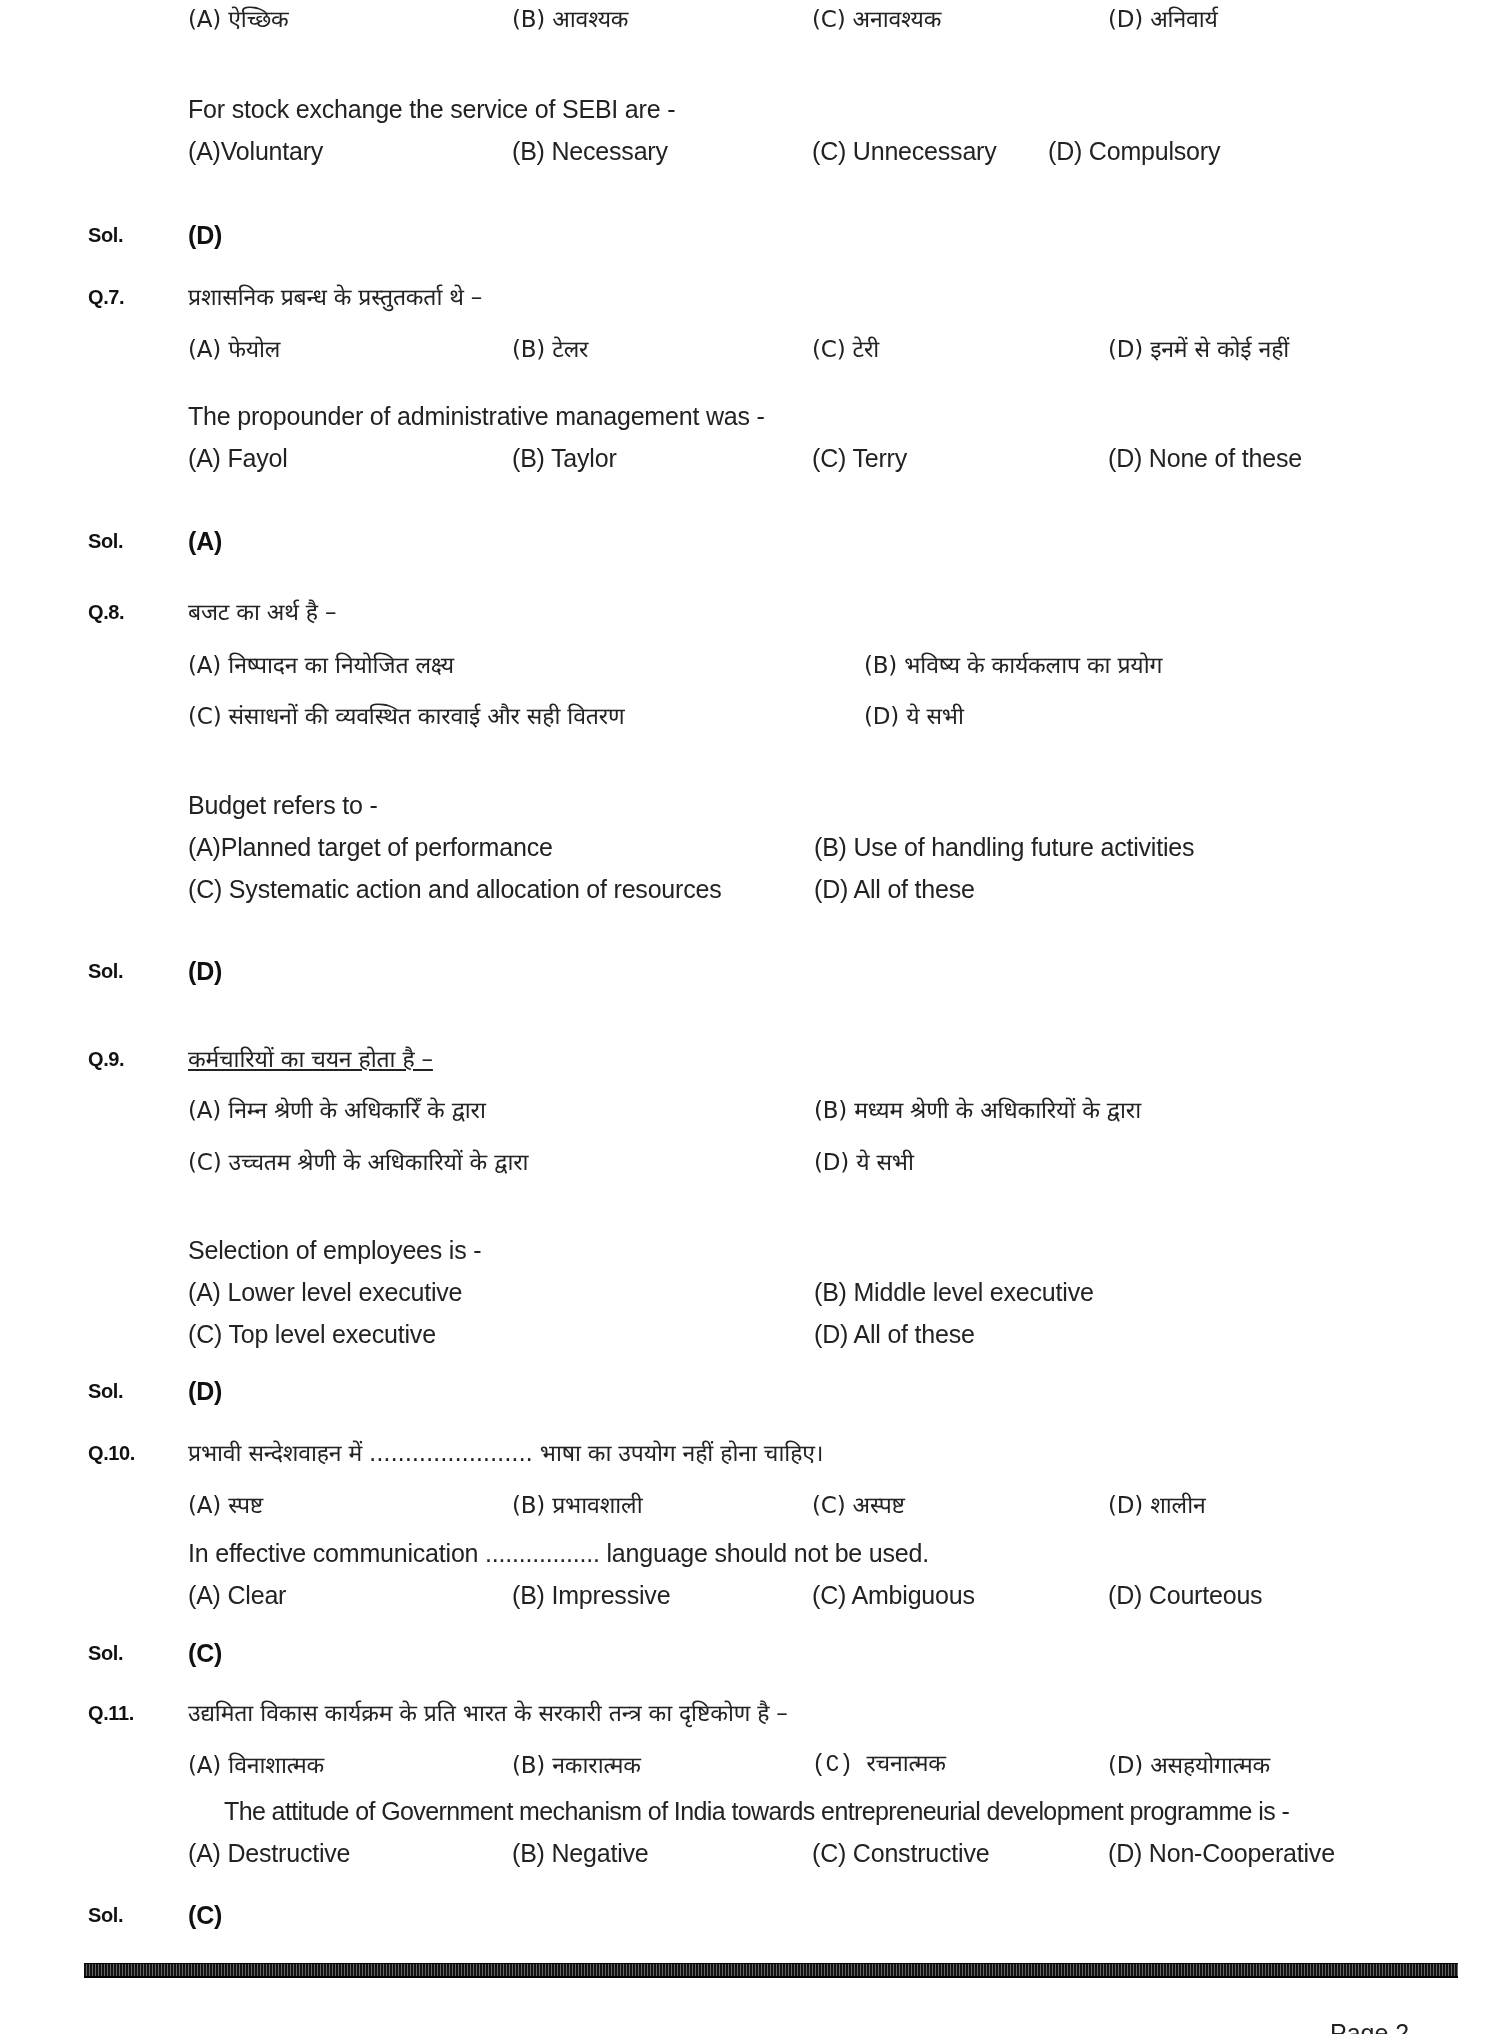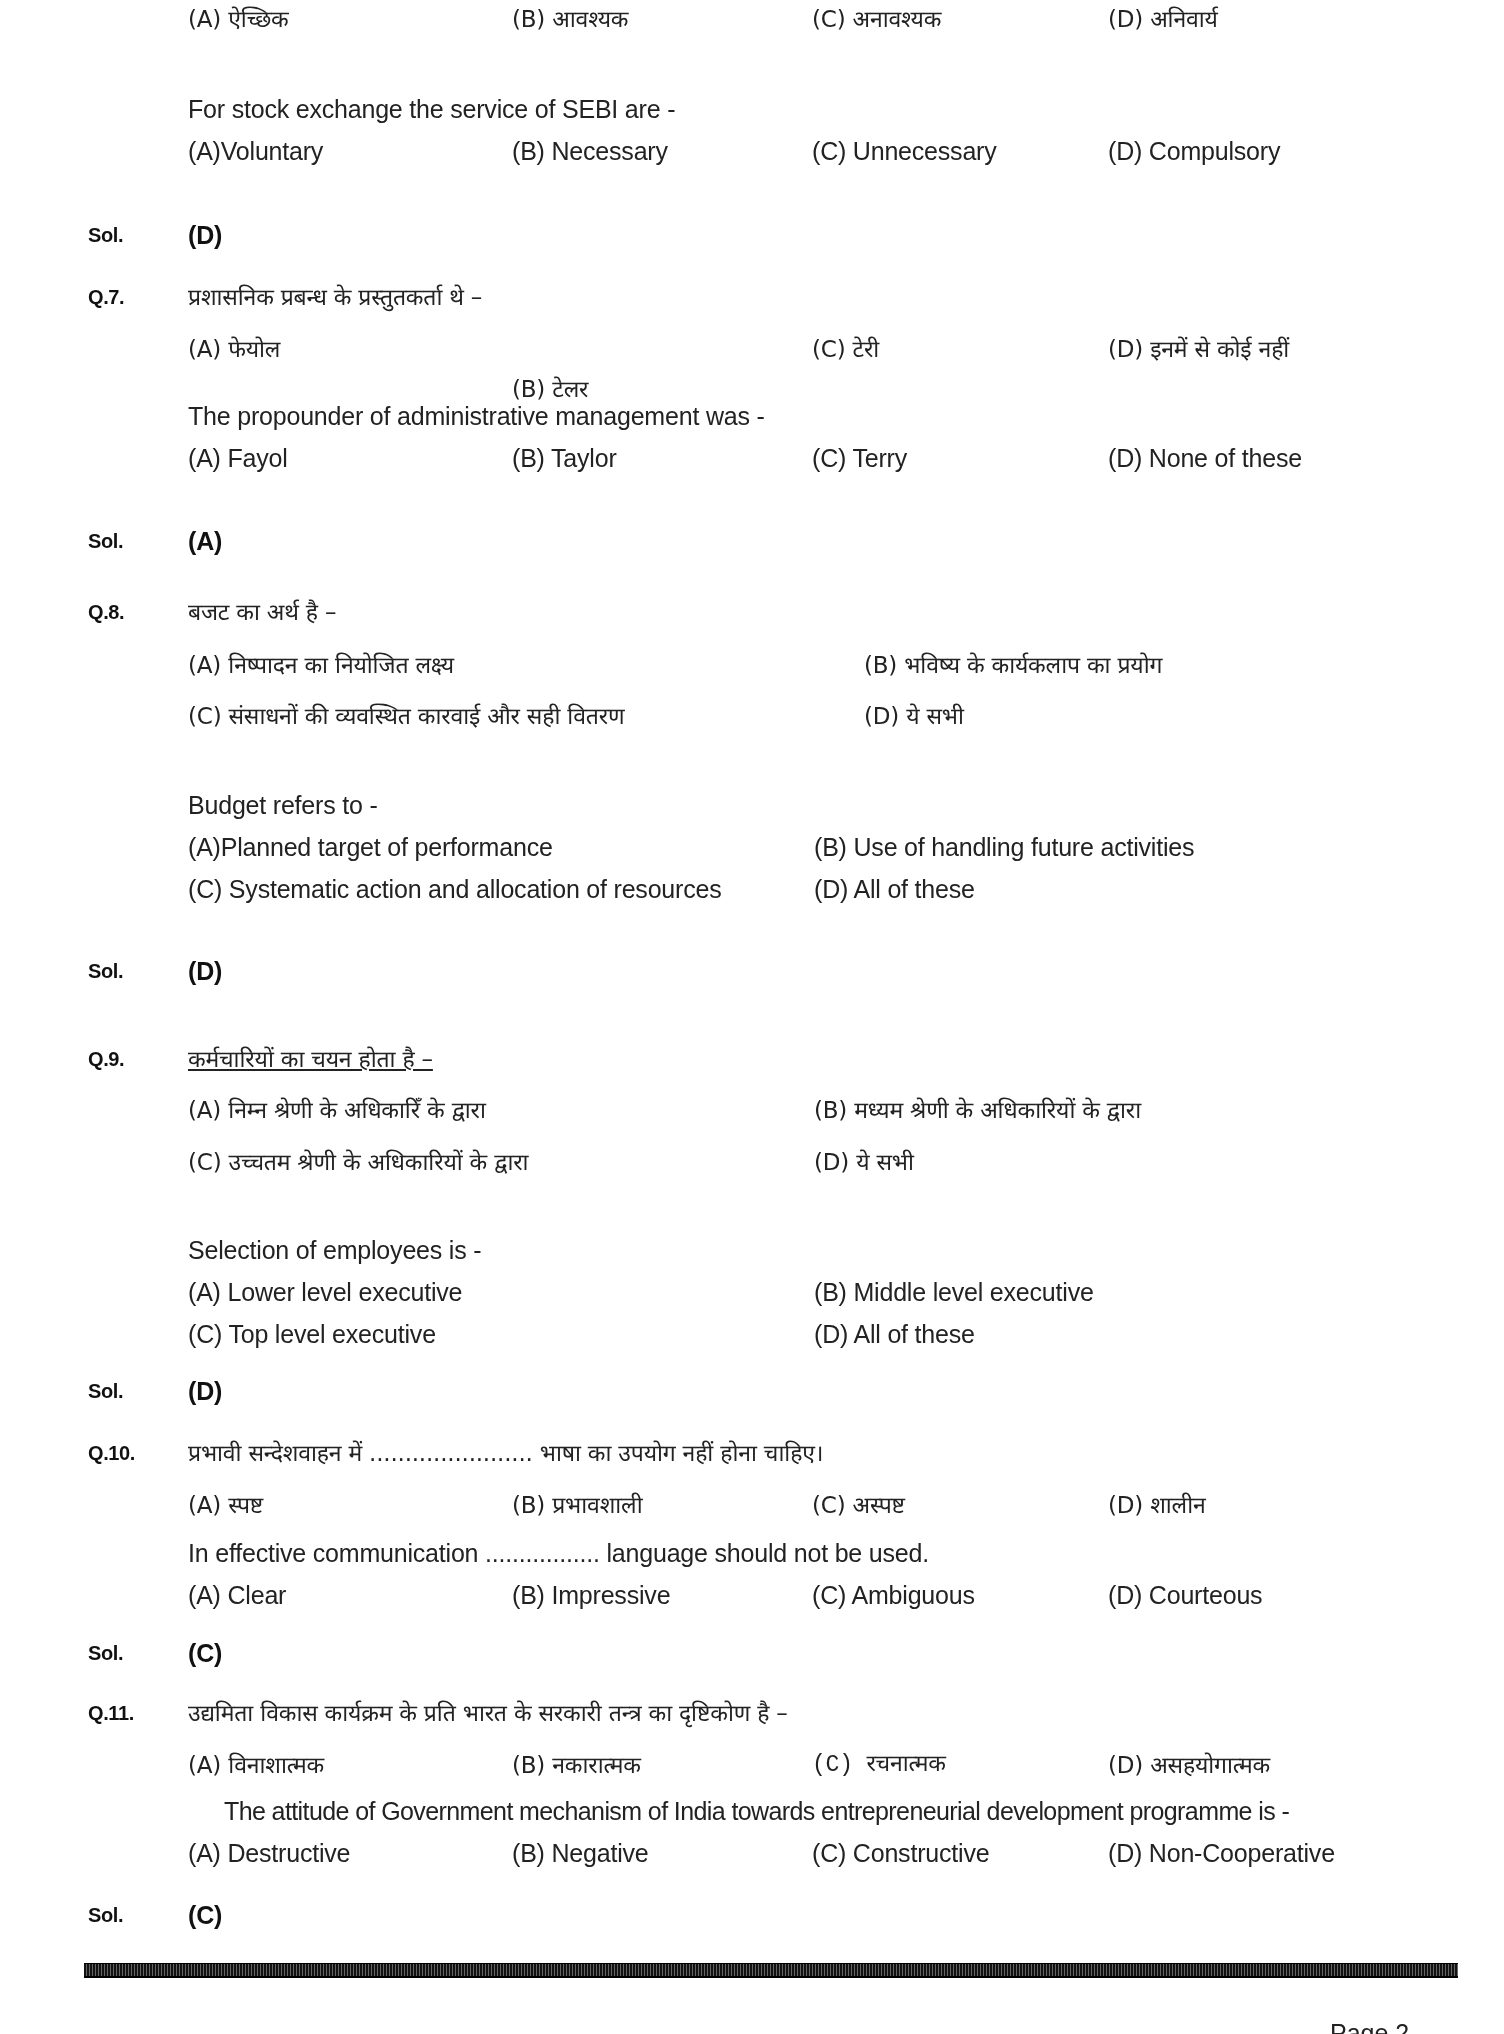--- a/index.html
+++ b/index.html
@@ -64,31 +64,31 @@
 <div>
   <span class="t hi" style="left:188px; top:4px;">(A) ऐच्छिक</span>
   <span class="t hi" style="left:512px; top:4px;">(B) आवश्यक</span>
   <span class="t hi" style="left:812px; top:4px;">(C) अनावश्यक</span>
   <span class="t hi" style="left:1108px; top:4px;text-align:right;">(D) अनिवार्य</span>
 
   <span class="t" style="left:188px; top:94px;">For stock exchange the service of SEBI are -</span>
   <span class="t" style="left:188px; top:136px;">(A)Voluntary</span>
   <span class="t" style="left:512px; top:136px;">(B) Necessary</span>
   <span class="t" style="left:812px; top:136px;">(C) Unnecessary</span>
-  <span class="t" style="left:1108px; top:136px;">(D) Compulsory</span>
+  <span class="t" style="left:1048px; top:136px;">(D) Compulsory</span>
 
   <span class="t lbl" style="left:88px; top:220px;">Sol.</span>
   <span class="t sol-ans" style="left:188px; top:220px;">(D)</span>
 </div>
 
 <div>
   <span class="t lbl" style="left:88px; top:282px;">Q.7.</span>
   <span class="t hi" style="left:188px; top:282px;">प्रशासनिक प्रबन्ध के प्रस्तुतकर्ता थे –</span>
   <span class="t hi" style="left:188px; top:334px;">(A) फेयोल</span>
-  <span class="t hi" style="left:512px; top:334px;margin-top:40px;">(B) टेलर</span>
+  <span class="t hi" style="left:512px; top:334px;">(B) टेलर</span>
   <span class="t hi" style="left:812px; top:334px;">(C) टेरी</span>
   <span class="t hi" style="left:1108px; top:334px;">(D) इनमें से कोई नहीं</span>
 
   <span class="t" style="left:188px; top:401px;">The propounder of administrative management was -</span>
   <span class="t" style="left:188px; top:443px;">(A) Fayol</span>
   <span class="t" style="left:512px; top:443px;">(B) Taylor</span>
   <span class="t" style="left:812px; top:443px;">(C) Terry</span>
   <span class="t" style="left:1108px; top:443px;">(D) None of these</span>
 
   <span class="t lbl" style="left:88px; top:526px;">Sol.</span>

